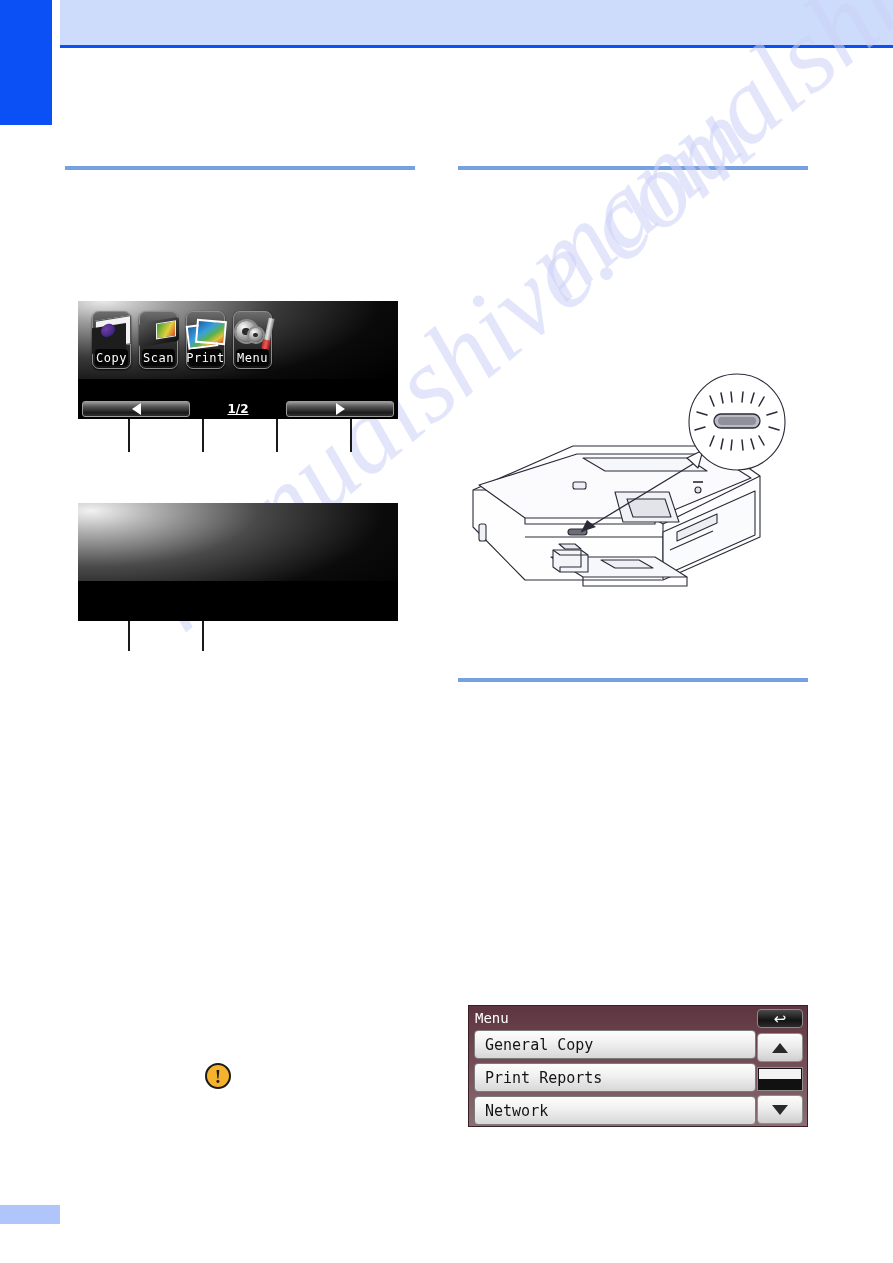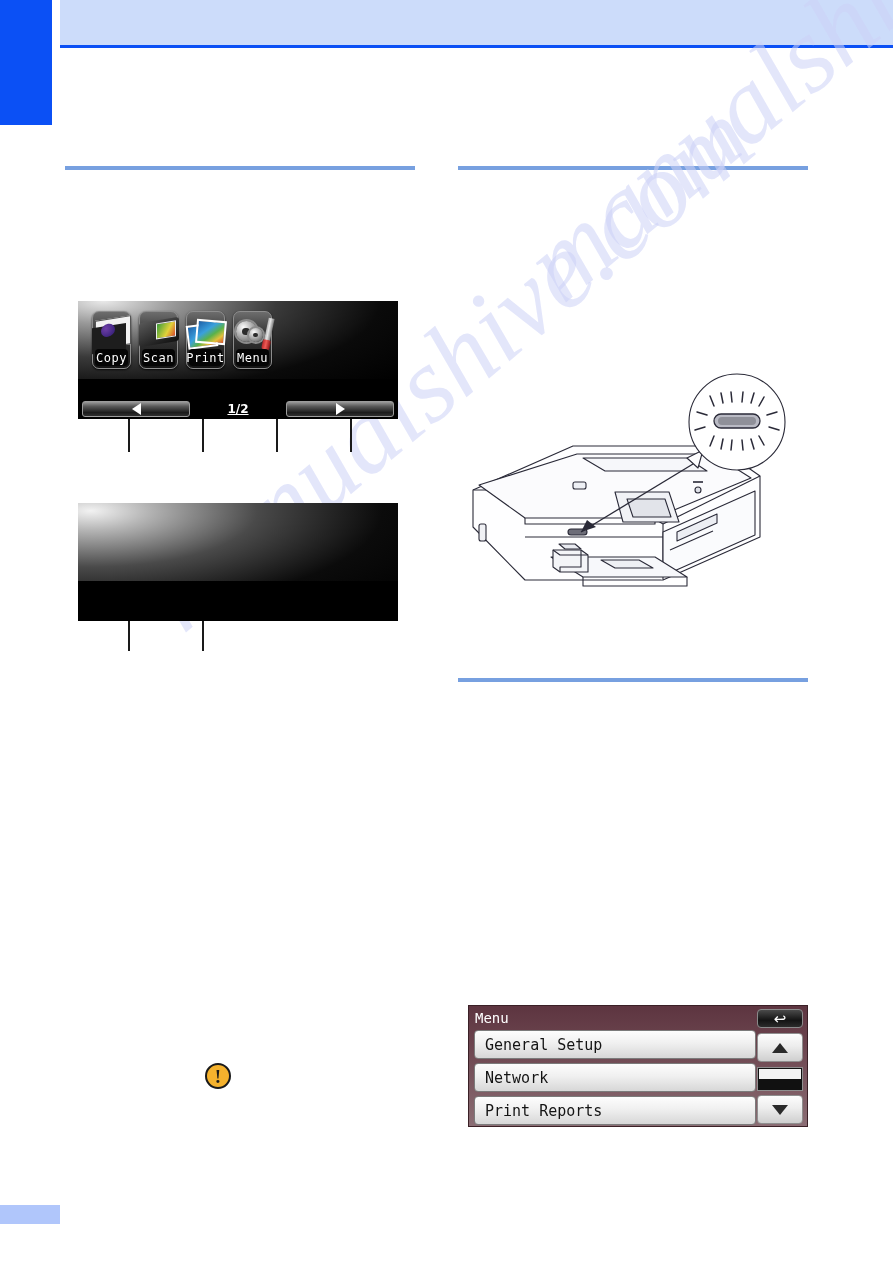--- a/index.html
+++ b/index.html
@@ -299,28 +299,28 @@
 
 <div class="lcd-menu">
   <div class="menu-title">Menu</div>
 
   <div class="back-btn">
     <span>↩</span>
   </div>
 
   <div class="menu-rows">
     <div class="menu-row">
-      <span>General Setup</span>
+      <span>General Copy</span>
+    </div>
+    <div class="menu-row">
+      <span>Print Reports</span>
     </div>
     <div class="menu-row">
       <span>Network</span>
     </div>
-    <div class="menu-row">
-      <span>Print Reports</span>
-    </div>
   </div>
 
   <div class="scroll-btn up">
     <div class="tri up"></div>
   </div>
   <div class="scroll-track">
     <div class="scroll-thumb"></div>
   </div>
   <div class="scroll-btn dn">
     <div class="tri dn"></div>

